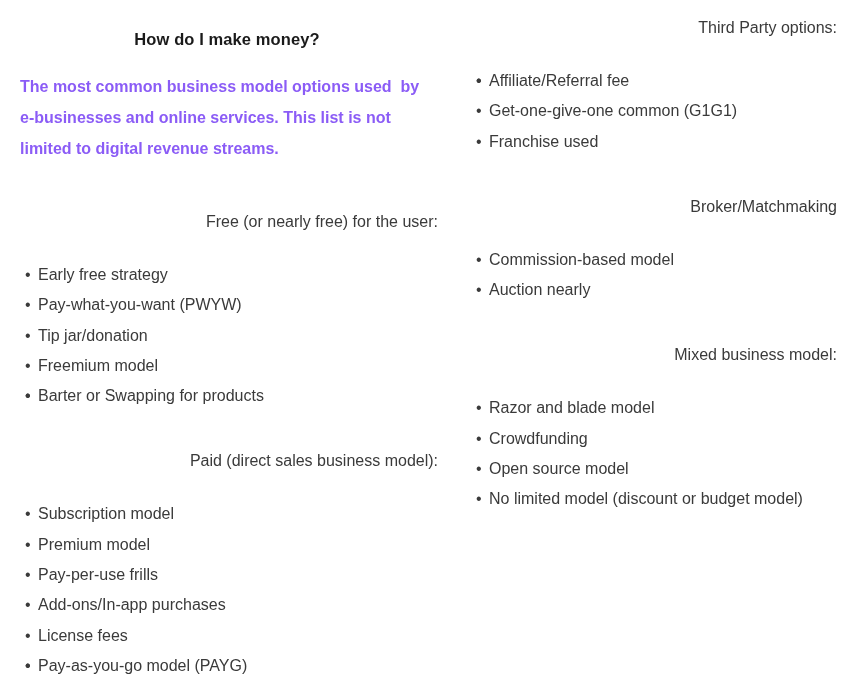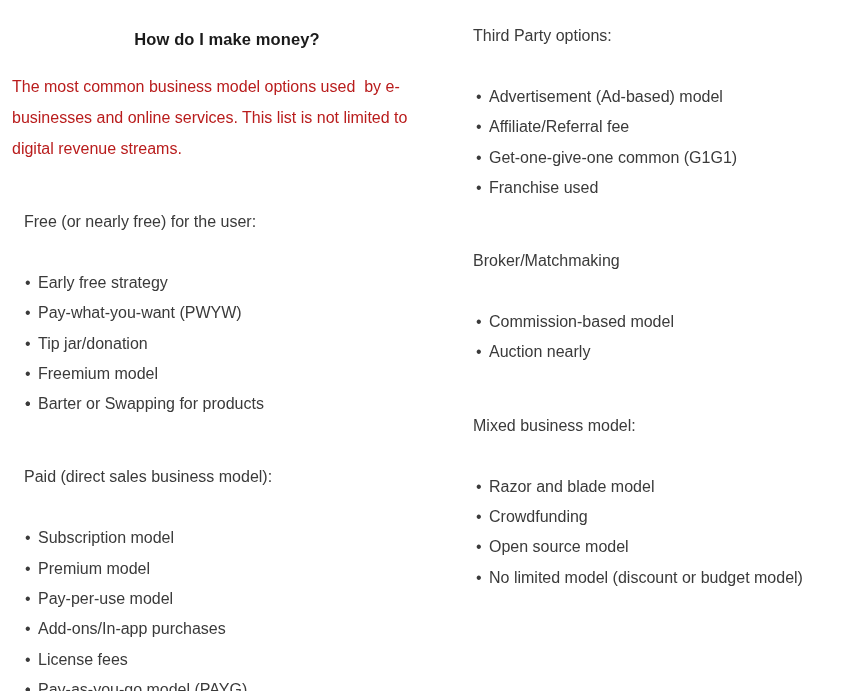--- a/index.html
+++ b/index.html
@@ -38,29 +38,31 @@
     color: #1a1a1a;
     line-height: 31px;
     margin: 16px;
     padding-top: 8px;
     letter-spacing: 0.1px;
     text-align: center;
   }
   .paragraph {
     font-size: 16px;
     line-height: 31px;
-    margin: 0;
-    color: #b91c1c;
+    margin: 8px;
+    color: #8b5cf6;
     white-space: pre-wrap;
+    font-weight: bold;
   }
   .section-label {
     font-size: 16px;
     line-height: 31px;
-    margin: 12px;
-    color: #3a3a3a;
+    margin: 4px;
+    color: #3a3a3a;
+    text-align: right;
   }
   .gap {
     height: 30px;
   }
   .gap-small {
     height: 19px;
   }
   ul.bullets {
     list-style: none;
     margin: 0;
@@ -141,21 +143,21 @@
       <li>
         <span class="bullet-dot">•</span>
         <span>Subscription model</span>
       </li>
       <li>
         <span class="bullet-dot">•</span>
         <span>Premium model</span>
       </li>
       <li>
         <span class="bullet-dot">•</span>
-        <span>Pay-per-use model</span>
+        <span>Pay-per-use frills</span>
       </li>
       <li>
         <span class="bullet-dot">•</span>
         <span>Add-ons/In-app purchases</span>
       </li>
       <li>
         <span class="bullet-dot">•</span>
         <span>License fees</span>
       </li>
       <li>
@@ -171,21 +173,20 @@
 
   <div class="column col-right">
 
     <p class="section-label" style="padding-top:8px;">Third Party options:</p>
 
     <div class="gap-small"></div>
 
     <ul class="bullets">
       <li>
         <span class="bullet-dot">•</span>
-        <span>Advertisement (Ad-based) model</span>
       </li>
       <li>
         <span class="bullet-dot">•</span>
         <span>Affiliate/Referral fee</span>
       </li>
       <li>
         <span class="bullet-dot">•</span>
         <span>Get-one-give-one common (G1G1)</span>
       </li>
       <li>

